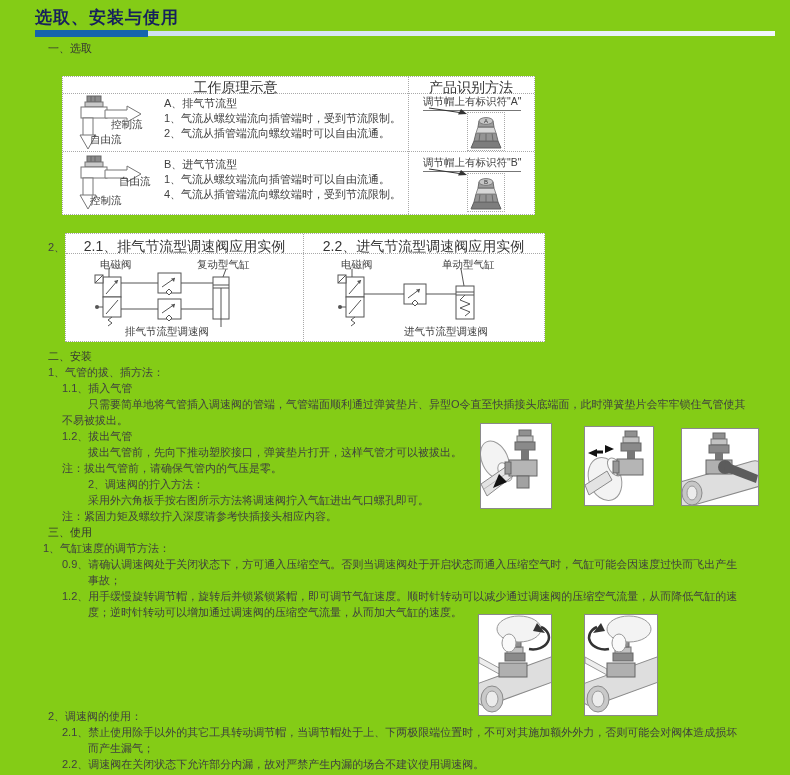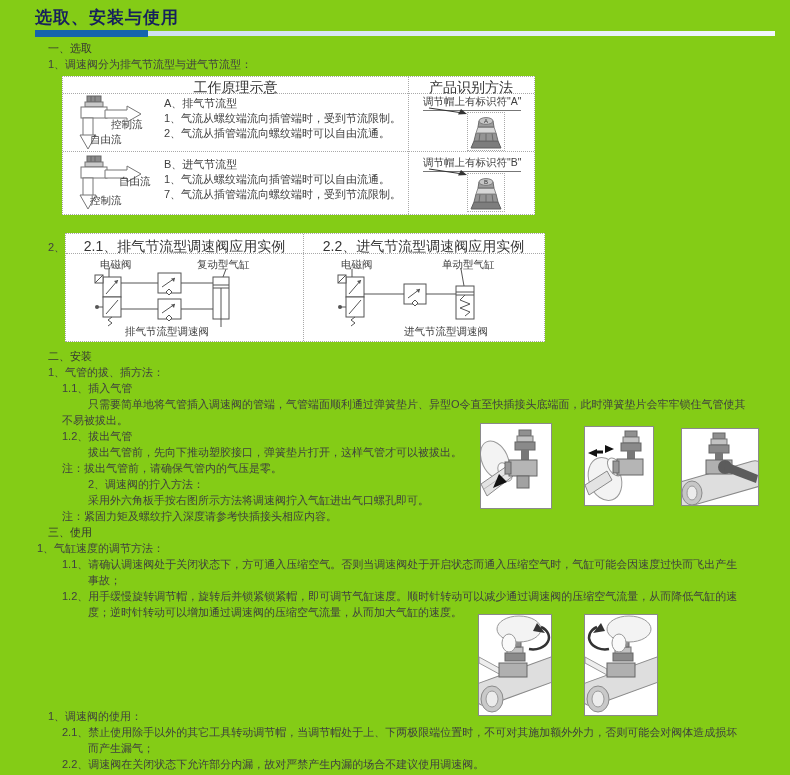--- a/index.html
+++ b/index.html
@@ -27,21 +27,20 @@
 </head>
 <body>
 
 <div id="page">
 
   <div class="title">选取、安装与使用</div>
   <div class="bar-dark"></div>
   <div class="bar-light"></div>
 
   <div class="ln hd" style="left:48px;top:42px;">一、选取</div>
-  <div class="ln" style="left:48px;top:58px;">1、调速阀分为排气节流型与进气节流型：</div>
 
   <div class="tbl" style="left:62px;top:76px;width:471px;height:137px;">
     <div class="vline" style="left:345px;"></div>
     <div class="hline" style="top:16px;"></div>
     <div class="hline" style="top:74px;"></div>
     <div class="cell-hd" style="left:0;top:2px;width:345px;">工作原理示意</div>
     <div class="cell-hd" style="left:345px;top:2px;width:126px;">产品识别方法</div>
 
     <svg class="abs" style="left:4px;top:18px;" width="92" height="56" viewBox="0 0 92 56">
       <rect x="20" y="1" width="14" height="6" fill="#8a8a8a" stroke="#666"></rect>
@@ -85,21 +84,21 @@
       <rect x="18" y="7" width="18" height="5" fill="#c9c9c9" stroke="#777"></rect>
       <rect x="14" y="12" width="26" height="11" fill="#fff" stroke="#777"></rect>
       <rect x="16" y="23" width="10" height="18" fill="#fff" stroke="#777"></rect>
       <polygon points="38,15 60,15 60,11 74,19 60,27 60,23 38,23" fill="#fff" stroke="#777"></polygon>
       <polygon points="17,40 25,40 29,40 21,54 13,40" fill="#fff" stroke="#777"></polygon>
     </svg>
     <span class="flowlabel" style="left:56px;top:98px;">自由流</span>
     <span class="flowlabel" style="left:27px;top:117px;">控制流</span>
     <div class="ln" style="left:101px;top:81px;">B、进气节流型</div>
     <div class="ln" style="left:101px;top:96px;">1、气流从螺纹端流向插管端时可以自由流通。</div>
-    <div class="ln" style="left:101px;top:111px;">7、气流从插管端流向螺纹端时，受到节流限制。</div>
+    <div class="ln" style="left:101px;top:111px;">4、气流从插管端流向螺纹端时，受到节流限制。</div>
 
     <span class="idlabel" style="left:360px;top:79px;">调节帽上有标识符"B"</span>
     <svg class="abs" style="left:364px;top:90px;" width="46" height="10" viewBox="0 0 46 10">
       <line x1="2" y1="2" x2="36" y2="7" stroke="#333" stroke-width="1.2"></line>
       <polygon points="40,8 31,8.5 34,3" fill="#333"></polygon>
     </svg>
     <div class="capbox" style="left:404px;top:96px;">
       <svg width="36" height="37" viewBox="0 0 36 37">
         <polygon points="6,28 30,28 33,35 3,35" fill="#7d7d7d" stroke="#5f5f5f"></polygon>
         <polygon points="8,20 28,20 30,28 6,28" fill="#949494" stroke="#6a6a6a"></polygon>
@@ -240,22 +239,22 @@
       <rect x="29" y="10" width="16" height="6" fill="#c2c2c2" stroke="#777"></rect>
       <rect x="27" y="16" width="20" height="8" fill="#8a8a8a" stroke="#666"></rect>
       <rect x="33" y="24" width="8" height="8" fill="#777"></rect>
       <rect x="24" y="31" width="26" height="14" fill="#b0b0b0" stroke="#666"></rect>
       <circle cx="43" cy="38" r="7" fill="#5c5c5c"></circle>
       <polygon points="44,33 76,46 74,54 42,42" fill="#5c5c5c"></polygon>
     </svg>
   </div>
 
   <div class="ln hd" style="left:48px;top:526px;">三、使用</div>
-  <div class="ln" style="left:37px;top:542px;">1、气缸速度的调节方法：</div>
-  <div class="ln" style="left:62px;top:558px;">1.1、请确认调速阀处于关闭状态下，方可通入压缩空气。否则当调速阀处于开启状态而通入压缩空气时，气缸可能会因速度过快而飞出产生</div>
+  <div class="ln" style="left:43px;top:542px;">1、气缸速度的调节方法：</div>
+  <div class="ln" style="left:62px;top:558px;">0.9、请确认调速阀处于关闭状态下，方可通入压缩空气。否则当调速阀处于开启状态而通入压缩空气时，气缸可能会因速度过快而飞出产生</div>
   <div class="ln" style="left:88px;top:574px;">事故；</div>
   <div class="ln" style="left:62px;top:590px;">1.2、用手缓慢旋转调节帽，旋转后并锁紧锁紧帽，即可调节气缸速度。顺时针转动可以减少通过调速阀的压缩空气流量，从而降低气缸的速</div>
   <div class="ln" style="left:88px;top:606px;">度；逆时针转动可以增加通过调速阀的压缩空气流量，从而加大气缸的速度。</div>
 
   <div class="frame" style="left:478px;top:614px;width:72px;height:100px;">
     <svg width="72" height="100" viewBox="0 0 72 100">
       <rect x="-6" y="58" width="96" height="24" rx="10" transform="rotate(-20 30 70)" fill="#dedede" stroke="#8a8a8a"></rect>
       <ellipse cx="13" cy="84" rx="11" ry="13" fill="#c9c9c9" stroke="#8a8a8a"></ellipse>
       <ellipse cx="13" cy="84" rx="6" ry="8" fill="#ececec" stroke="#9a9a9a"></ellipse>
       <polygon points="0,42 22,54 22,60 0,48" fill="#eeeeee" stroke="#9a9a9a"></polygon>
@@ -279,18 +278,18 @@
       <rect x="28" y="38" width="20" height="8" fill="#8a8a8a" stroke="#666"></rect>
       <rect x="30" y="32" width="16" height="6" fill="#c2c2c2" stroke="#777"></rect>
       <rect x="32" y="26" width="12" height="6" fill="#909090" stroke="#666"></rect>
       <ellipse cx="44" cy="14" rx="22" ry="13" fill="#f3f3f3" stroke="#9a9a9a"></ellipse>
       <ellipse cx="34" cy="28" rx="7" ry="9" fill="#fafafa" stroke="#9a9a9a"></ellipse>
       <path d="M24,34 A16,12 0 0 1 12,12" fill="none" stroke="#333" stroke-width="2.5"></path>
       <polygon points="8,18 16,8 20,16" fill="#333"></polygon>
     </svg>
   </div>
 
-  <div class="ln" style="left:48px;top:710px;">1、调速阀的使用：</div>
+  <div class="ln" style="left:48px;top:710px;">2、调速阀的使用：</div>
   <div class="ln" style="left:62px;top:726px;">2.1、禁止使用除手以外的其它工具转动调节帽，当调节帽处于上、下两极限端位置时，不可对其施加额外外力，否则可能会对阀体造成损坏</div>
   <div class="ln" style="left:88px;top:742px;">而产生漏气；</div>
   <div class="ln" style="left:62px;top:758px;">2.2、调速阀在关闭状态下允许部分内漏，故对严禁产生内漏的场合不建议使用调速阀。</div>
 
 </div>
 
 </body></html>

